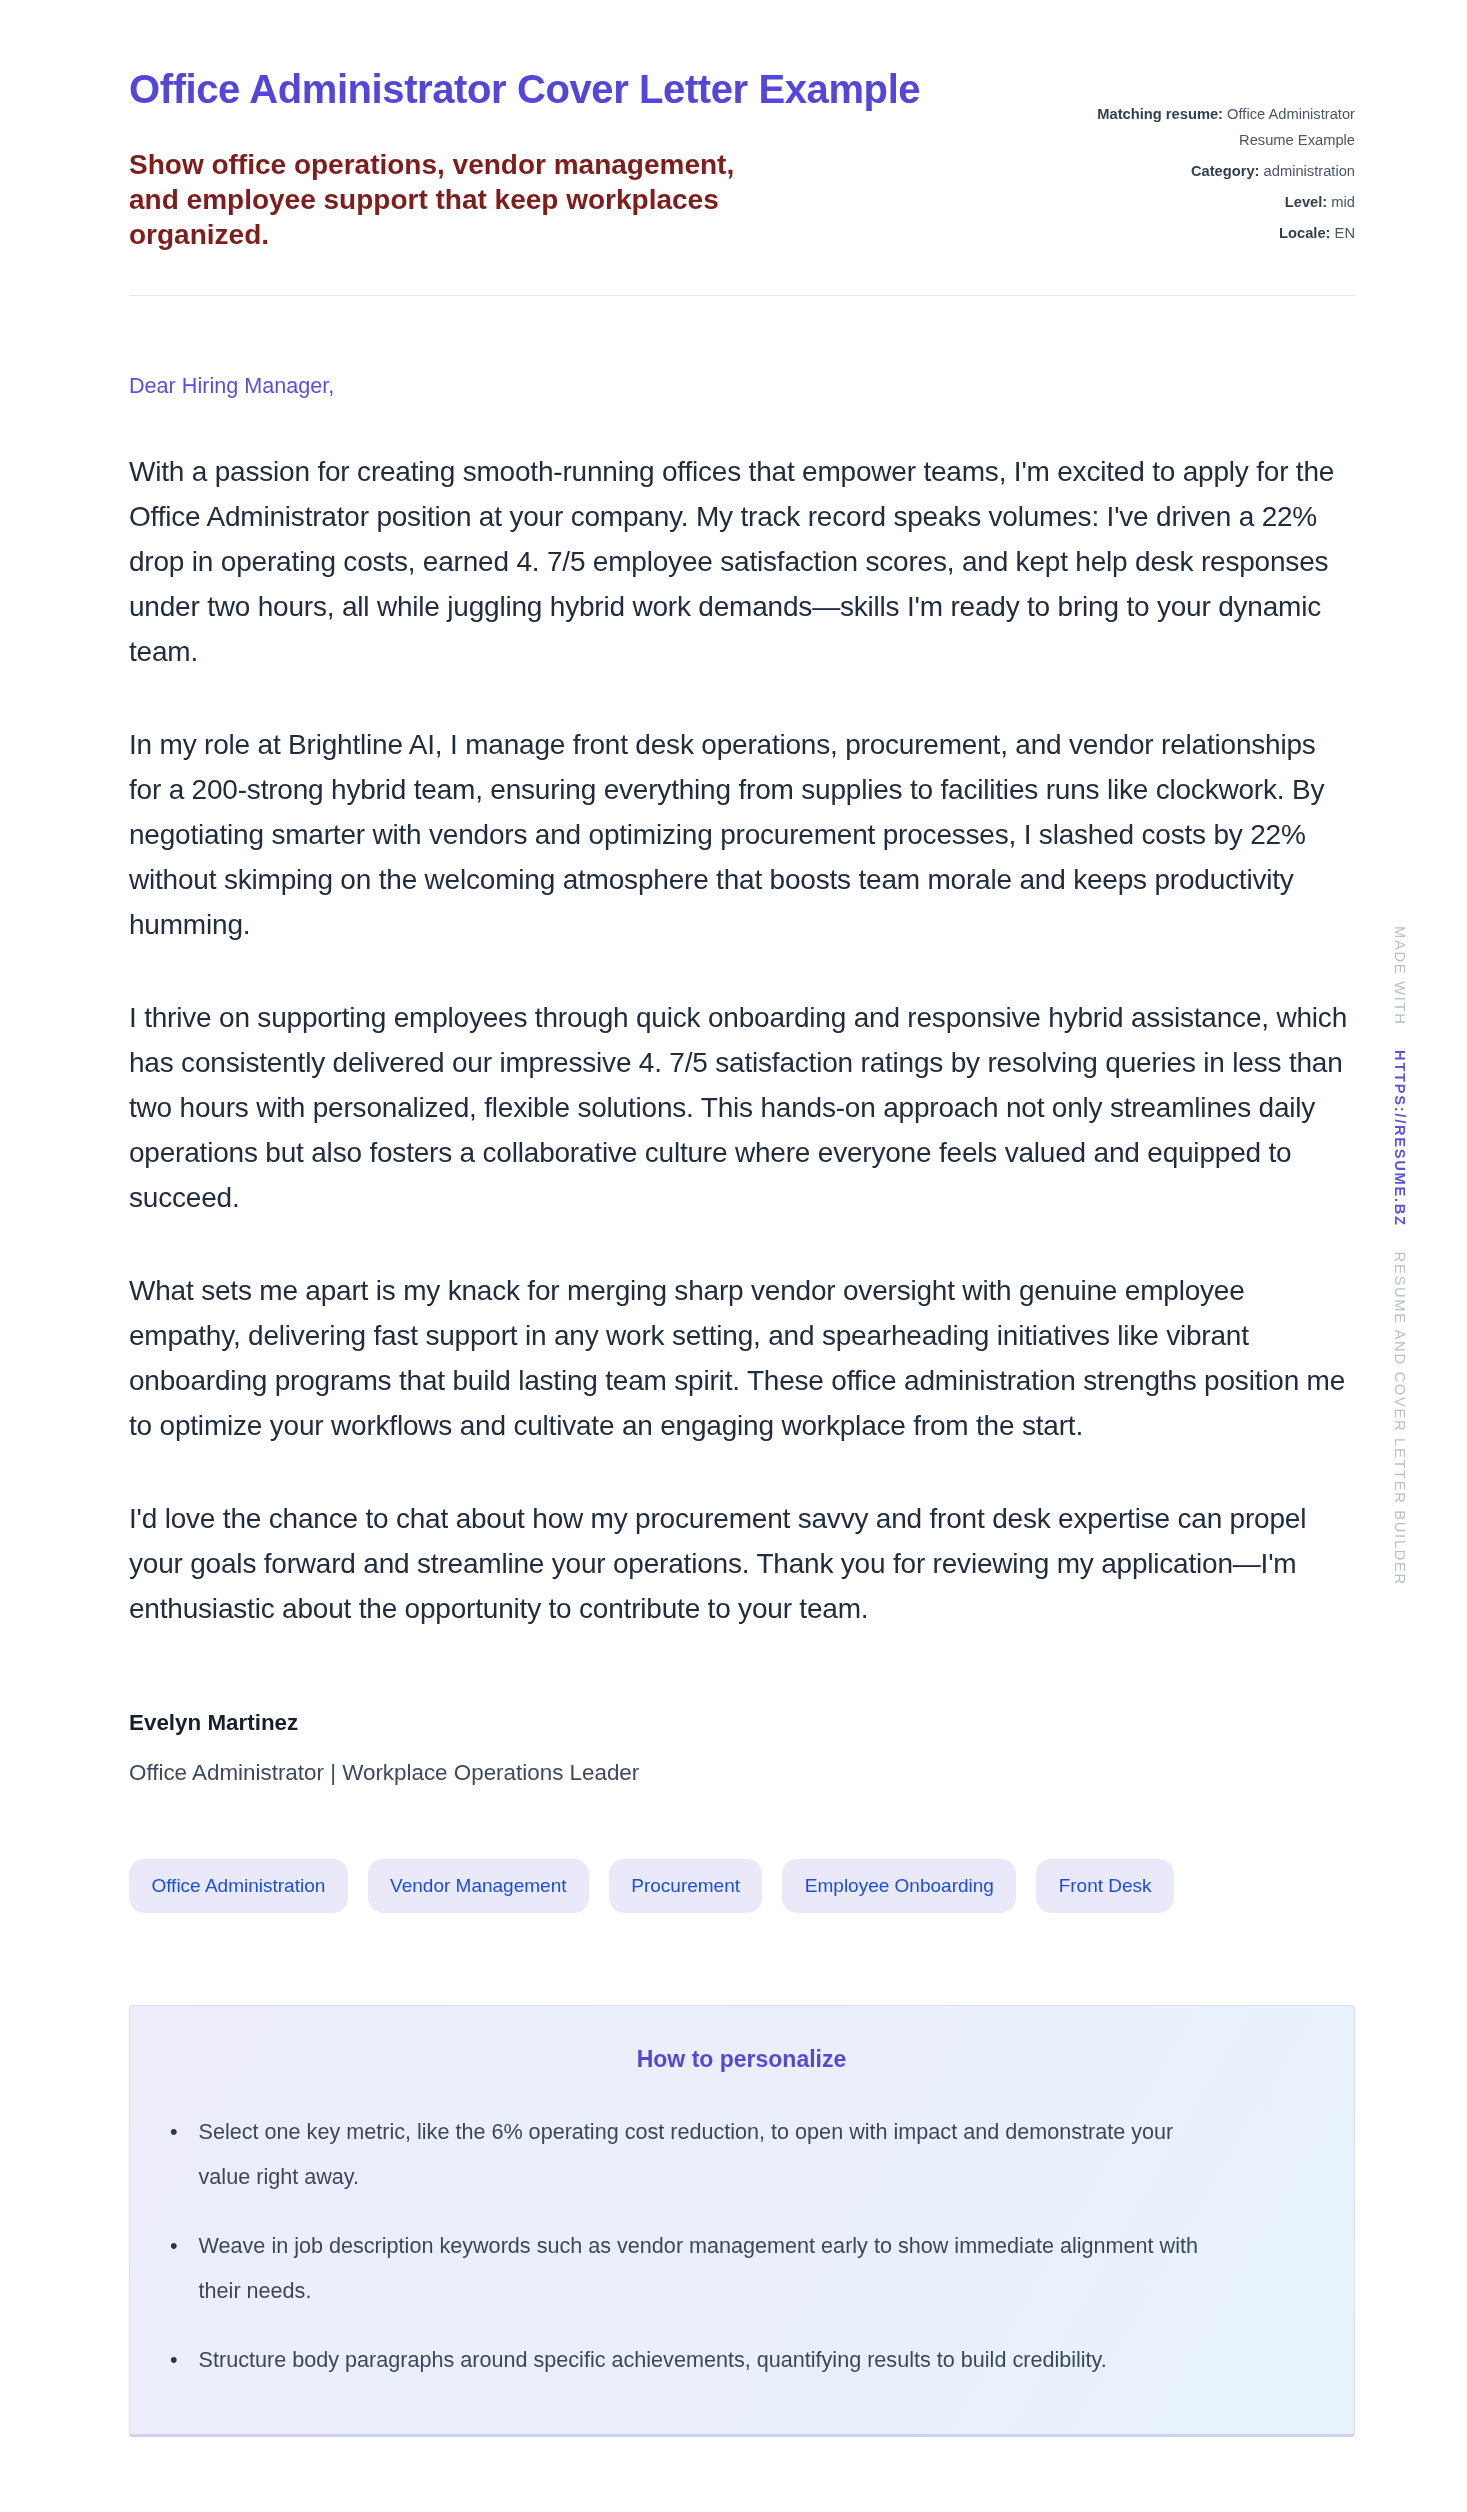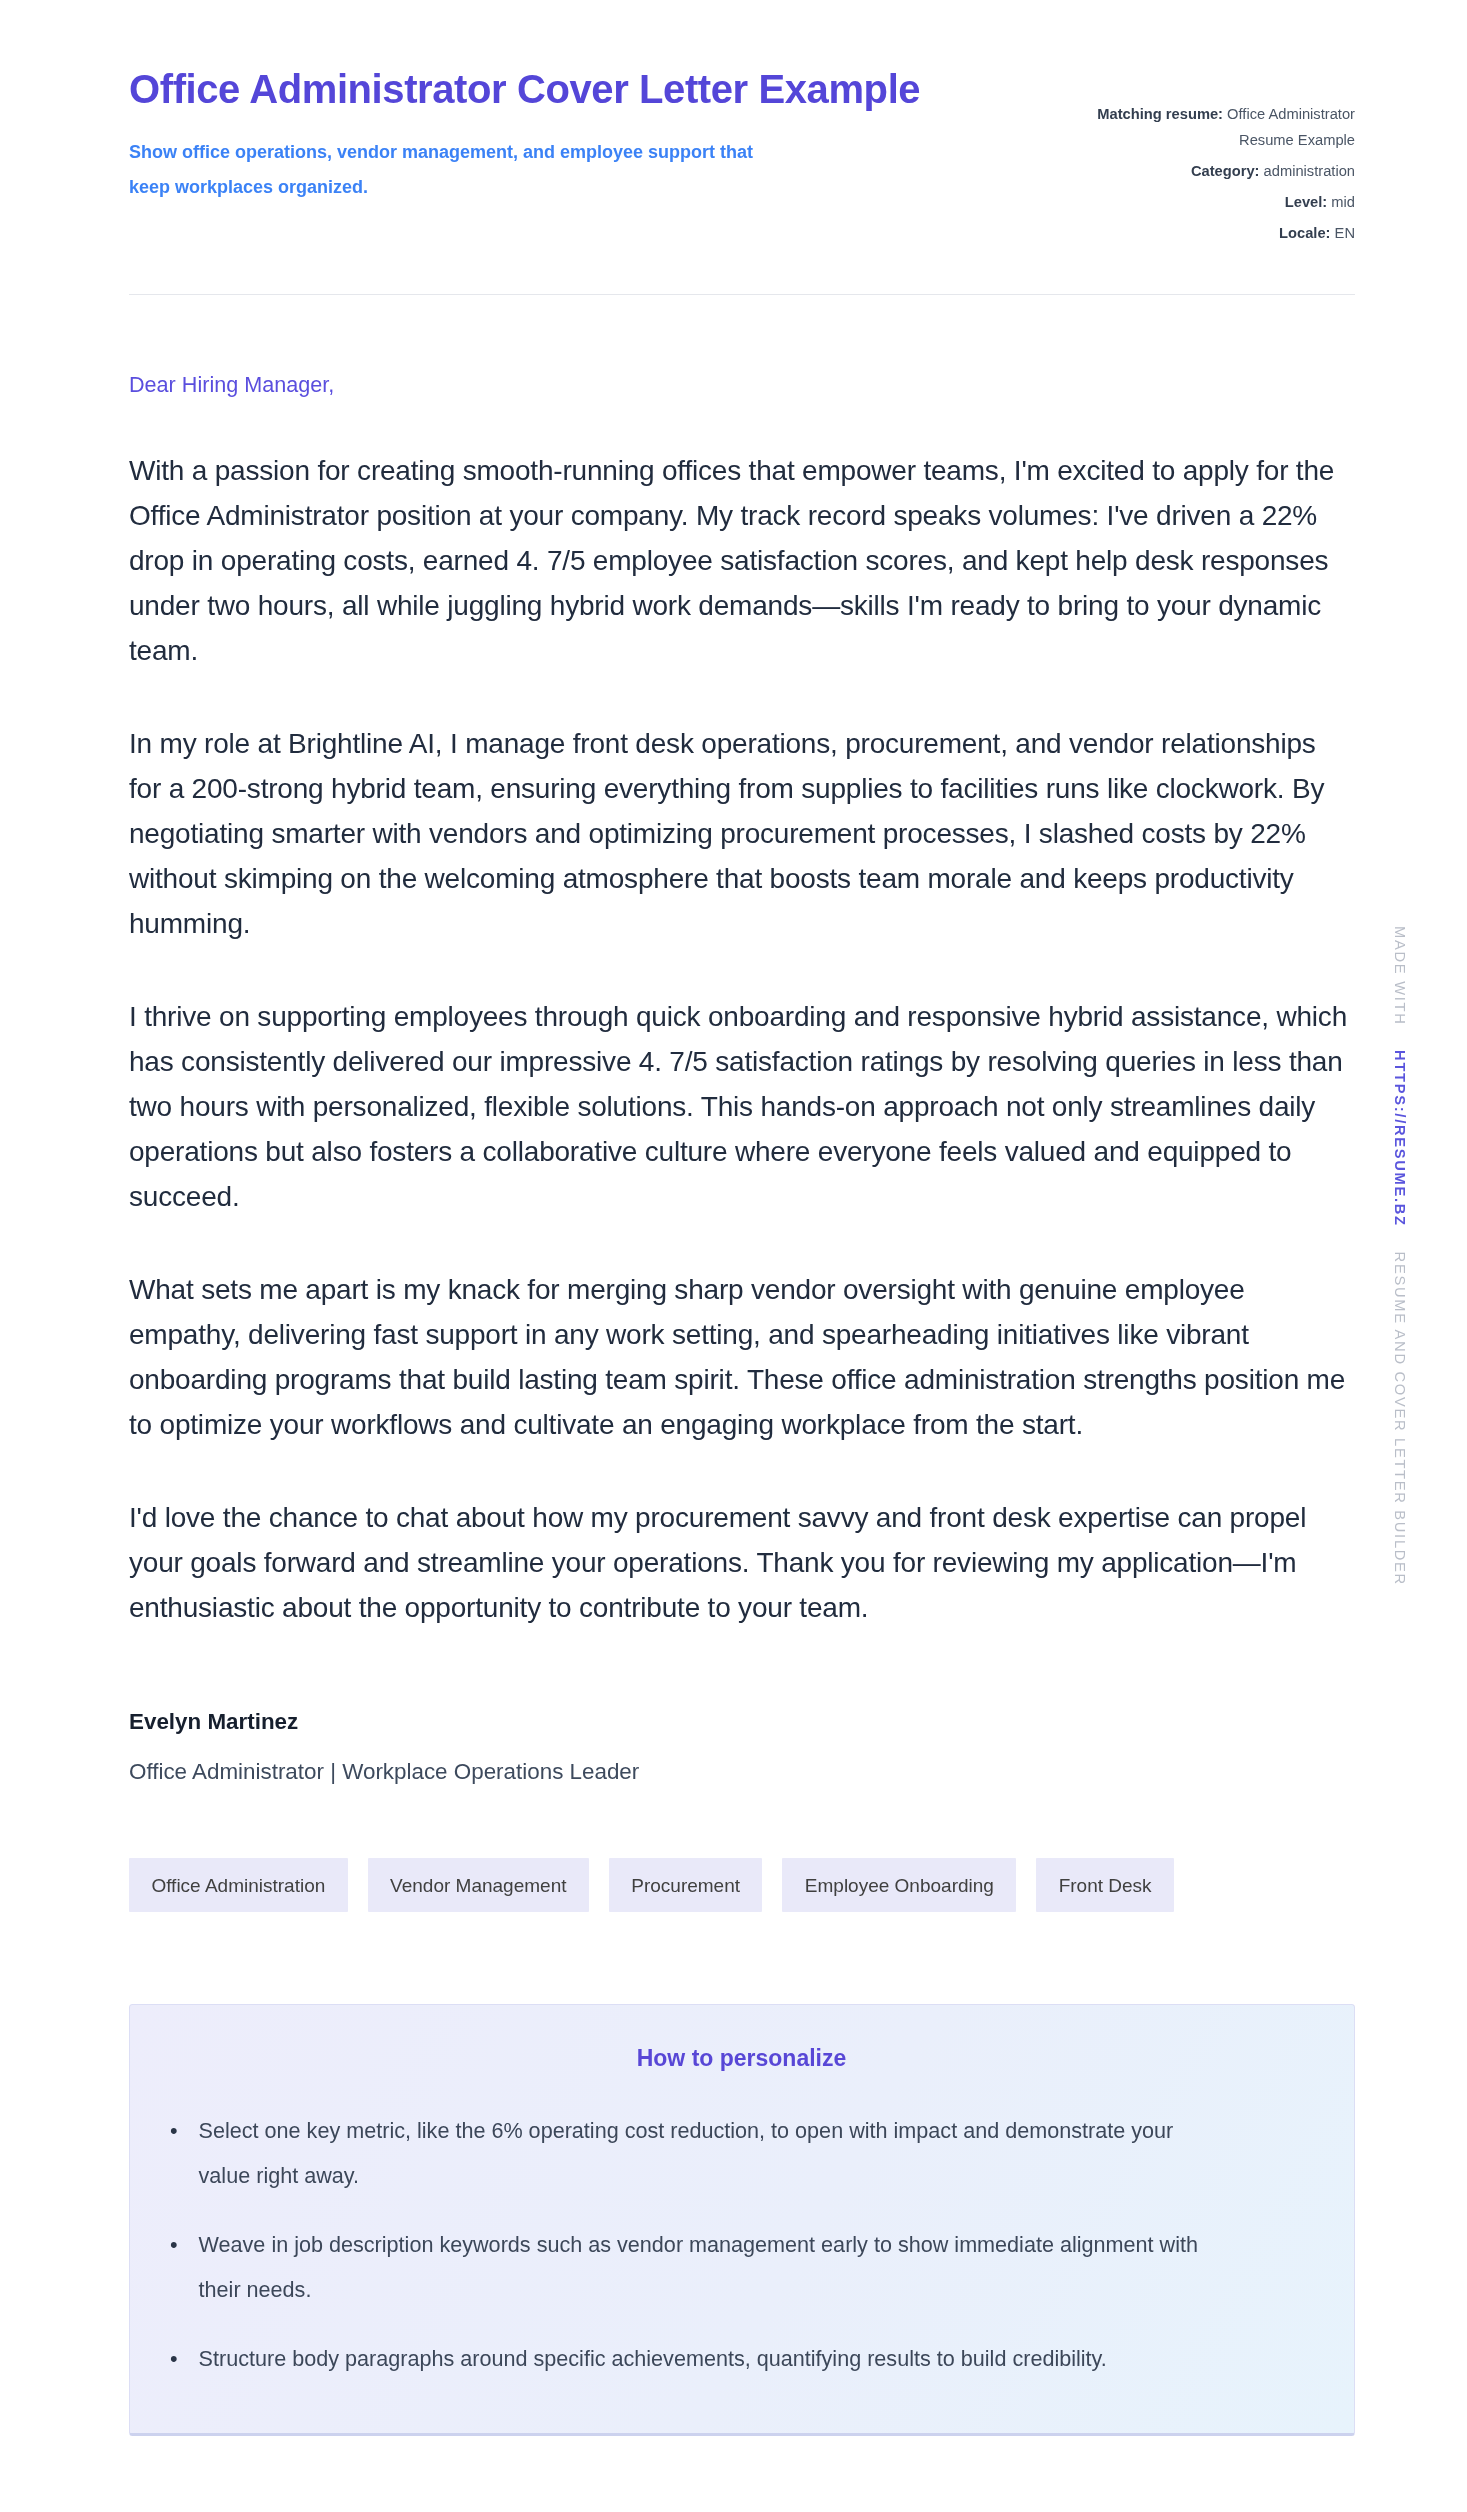--- a/index.html
+++ b/index.html
@@ -22,25 +22,25 @@
   .title {
     margin: 0;
     font-size: 40px;
     line-height: 59px;
     font-weight: bold;
     letter-spacing: -0.4px;
     color: #5446d8;
     max-width: 812px;
   }
   .subtitle {
-    margin: 16px 0 0;
-    font-size: 18px;
+    margin: 28px 0 0;
+    font-size: 28px;
     line-height: 35px;
     font-weight: bold;
-    color: #3b82f6;
+    color: #7f1d1d;
     max-width: 630px;
   }
   .meta {
     width: 259px;
     flex: none;
     text-align: right;
     font-size: 14.7px;
     line-height: 26px;
     color: #4a5565;
     padding-top: 1.7px;
@@ -77,25 +77,25 @@
   }
   .sig-role {
     margin: 24px 0 0;
     font-size: 22.4px;
     color: #3d4a5d;
   }
   
   .tags { margin-top: 73px; display: flex; gap: 20px; flex-wrap: wrap; }
   .tag {
     background: #e9e9f9;
-    color: #404040;
+    color: #1d4ed8;
     font-size: 19px;
     line-height: 19px;
     padding: 17.3px 22.4px;
-    border-radius: 1px;
+    border-radius: 15px;
     white-space: nowrap;
   }
   
   .personalize {
     margin-top: 92px;
     background: linear-gradient(120deg, #ededfb 0%, #eaeffb 55%, #e7f3fc 100%);
     border: 0.9px solid #dcdef5;
     border-bottom: 3.5px solid #ccd2ee;
     border-radius: 3.5px;
     padding: 40px 41px 52px 40px;

